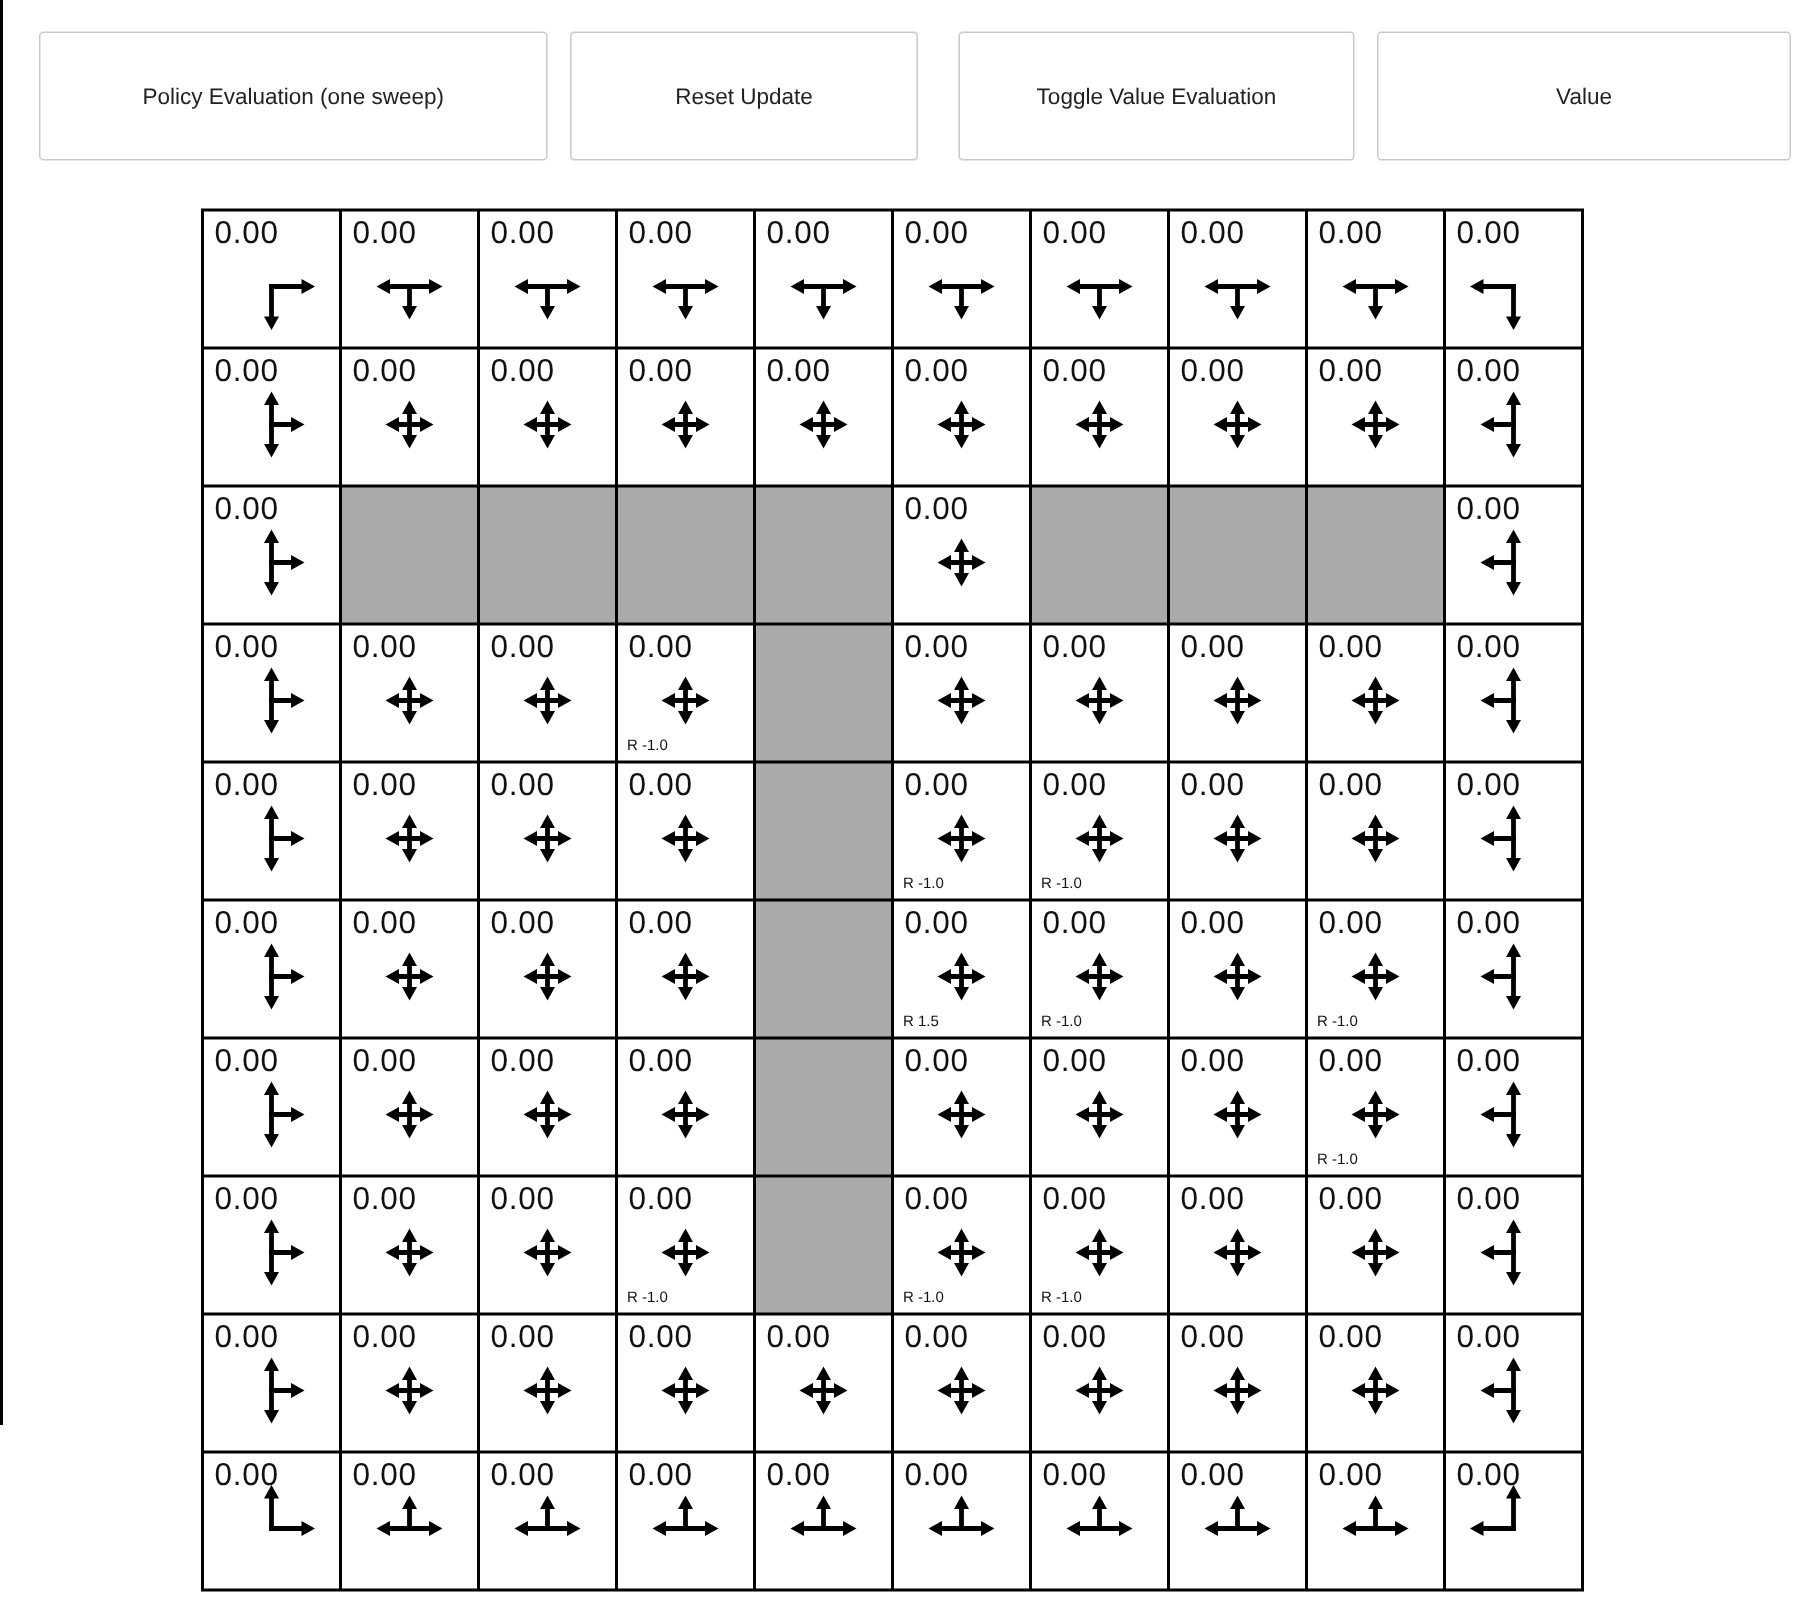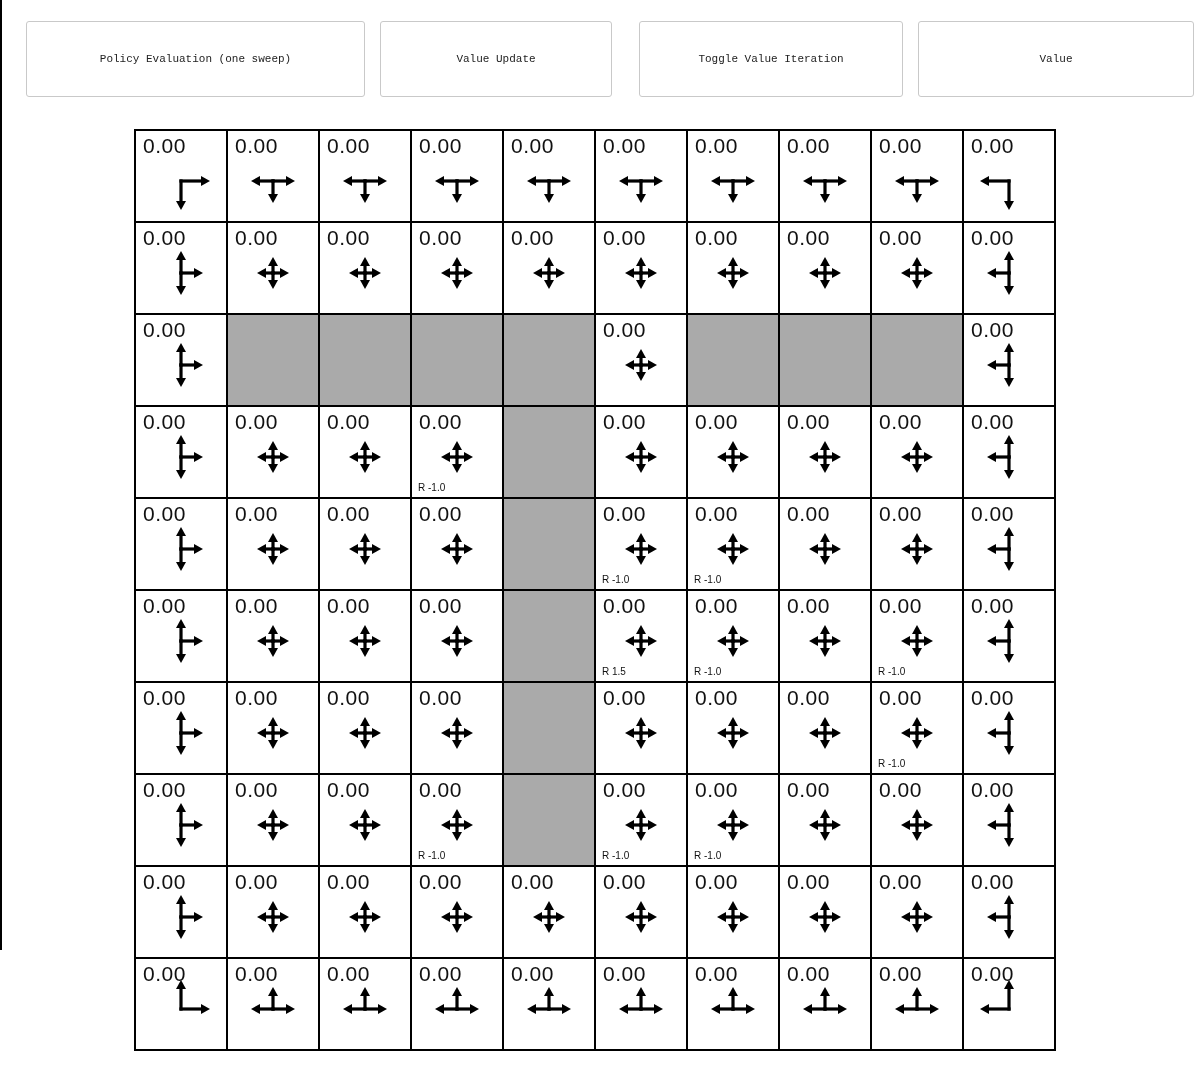--- a/index.html
+++ b/index.html
@@ -13,28 +13,28 @@
   .edge-line {
     position: absolute; left: 0; top: 0;
     width: 2px; height: 950px; background: #000;
   }
   .toolbar {
     display: flex;
     margin: 21px 0 0 26px;
     width: 1168px;
   }
   .btn {
-    height: 76px;
+    height: 86px;
     background: #ffffff;
     border: 1px solid #c9c9c9;
     border-radius: 3px;
     display: flex; align-items: center; justify-content: center;
-    font-size: 11px;
+    font-size: 15px;
     color: #222222;
-    font-family: Liberation Mono, monospace;
+    font-family: Liberation Sans, sans-serif;
     cursor: pointer;
   }
   .btn-0 { width: 339px; margin-right: 15px; }
   .btn-1 { width: 232px; margin-right: 27px; }
   .btn-2 { width: 264px; margin-right: 15px; }
   .btn-3 { width: 276px; }
   .grid {
     margin: 32px 0 0 134px;
     width: 922px; height: 922px;
     background: #000000;
@@ -68,22 +68,22 @@
     z-index: 2;
   }
 </style>
 </head>
 <body>
 
 <div class="edge-line"></div>
 
 <div class="toolbar">
   <button class="btn btn-0">Policy Evaluation (one sweep)</button>
-  <button class="btn btn-1">Value Update</button>
-  <button class="btn btn-2">Toggle Value Iteration</button>
+  <button class="btn btn-1">Reset Update</button>
+  <button class="btn btn-2">Toggle Value Evaluation</button>
   <button class="btn btn-3">Value</button>
 </div>
 
 <div class="grid">
     <div class="cell">
       <span class="val">0.00</span>
       <svg viewBox="0 0 90 90">
         <line x1="45" y1="50" x2="65" y2="50" stroke="#000000" stroke-width="3.2" stroke-linecap="square"></line>
         <polygon points="74,50 65,55 65,45" fill="#000000"></polygon>
         <line x1="45" y1="50" x2="45" y2="70" stroke="#000000" stroke-width="3.2" stroke-linecap="square"></line>

